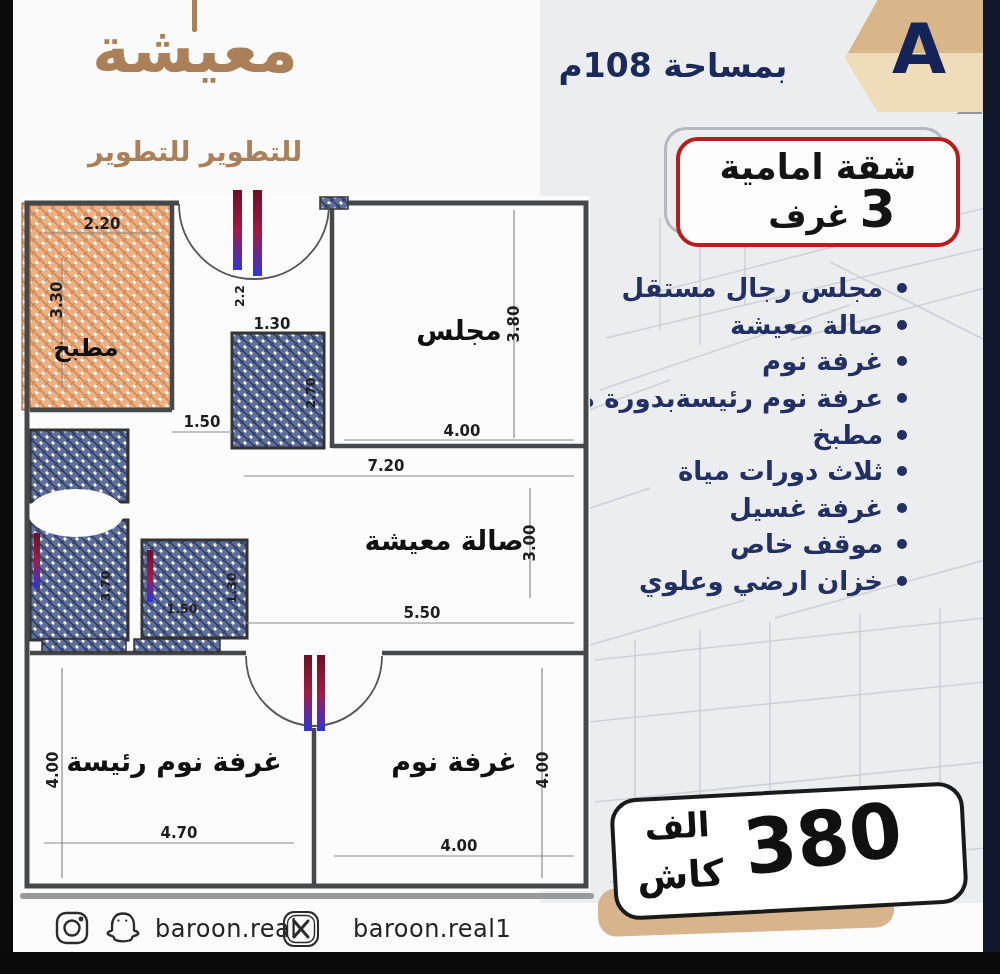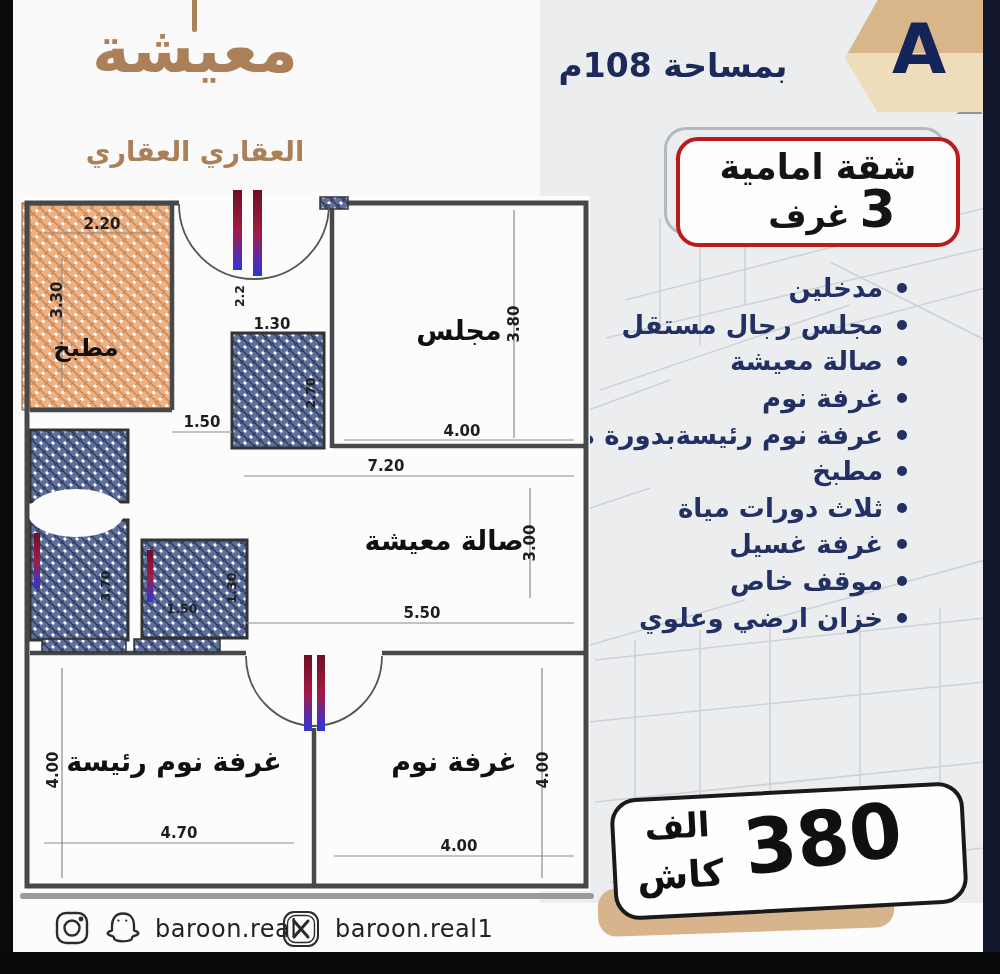--- a/index.html
+++ b/index.html
@@ -54,21 +54,21 @@
   .price-card{left:612px;top:790px;width:346px;height:114px;background:#fefefe;border:4px solid #1a1a1a;
               border-radius:26px;transform:rotate(-3deg);z-index:3;color:#101010;}
   .price-card .thousand{position:absolute;left:30px;top:6px;font-size:34px;font-weight:bold;}
   .price-card .cash{position:absolute;left:20px;top:54px;font-size:37px;font-weight:bold;}
   .price-card .amount{position:absolute;left:128px;top:2px;font-size:76px;font-weight:bold;
                       transform:rotate(-4deg);}
 
   
   .social{left:13px;top:905px;width:700px;height:47px;z-index:4;}
   .social .handle{position:absolute;top:10px;font-size:24px;color:#222;letter-spacing:.5px;}
-  .h1{left:142px;} .h2{left:322px;}
+  .h1{left:142px;} .h2{left:340px;}
   svg text{font-family:"DejaVu Sans",sans-serif;}
   .dim{font-size:15px;font-weight:bold;fill:#1e1e1e;}
   .dimS{font-size:12.5px;font-weight:bold;fill:#1e1e1e;}
   .room{font-size:27px;font-weight:bold;fill:#101010;}
 </style>
 </head>
 <body>
 
 <div id="poster">
 
@@ -98,44 +98,40 @@
       <line x1="320" y1="614" x2="320" y2="950"></line>
       <line x1="400" y1="608" x2="400" y2="950"></line>
       <line x1="50" y1="645" x2="205" y2="600"></line>
       <line x1="235" y1="618" x2="445" y2="560"></line>
     </g>
   </svg>
 
   <div class="abs logo">
     <div class="stroke"></div>
     <div class="name">معيشة</div>
-    <div class="tagline">العقاري العقاري</div>
+    <div class="tagline">للتطوير للتطوير</div>
   </div>
 
   <div class="abs area-label">بمساحة 108م</div>
   <div class="abs fold fold-top"></div>
   <div class="abs fold fold-bottom"></div>
   <div class="abs badge">
     <div class="letter">A</div>
   </div>
 
   <div class="abs card-shadow"></div>
   <div class="abs card">
     <div class="l1">شقة امامية</div>
     <div class="l2">
       <span class="num">3</span>
       <span class="word">غرف</span>
     </div>
   </div>
 
   <div class="abs features">
-    <div class="feat">
-        <span class="dot"></span>
-        <span class="txt">مدخلين</span>
-      </div>
     <div class="feat">
         <span class="dot"></span>
         <span class="txt">مجلس رجال مستقل</span>
       </div>
     <div class="feat">
         <span class="dot"></span>
         <span class="txt">صالة معيشة</span>
       </div>
     <div class="feat">
         <span class="dot"></span>

